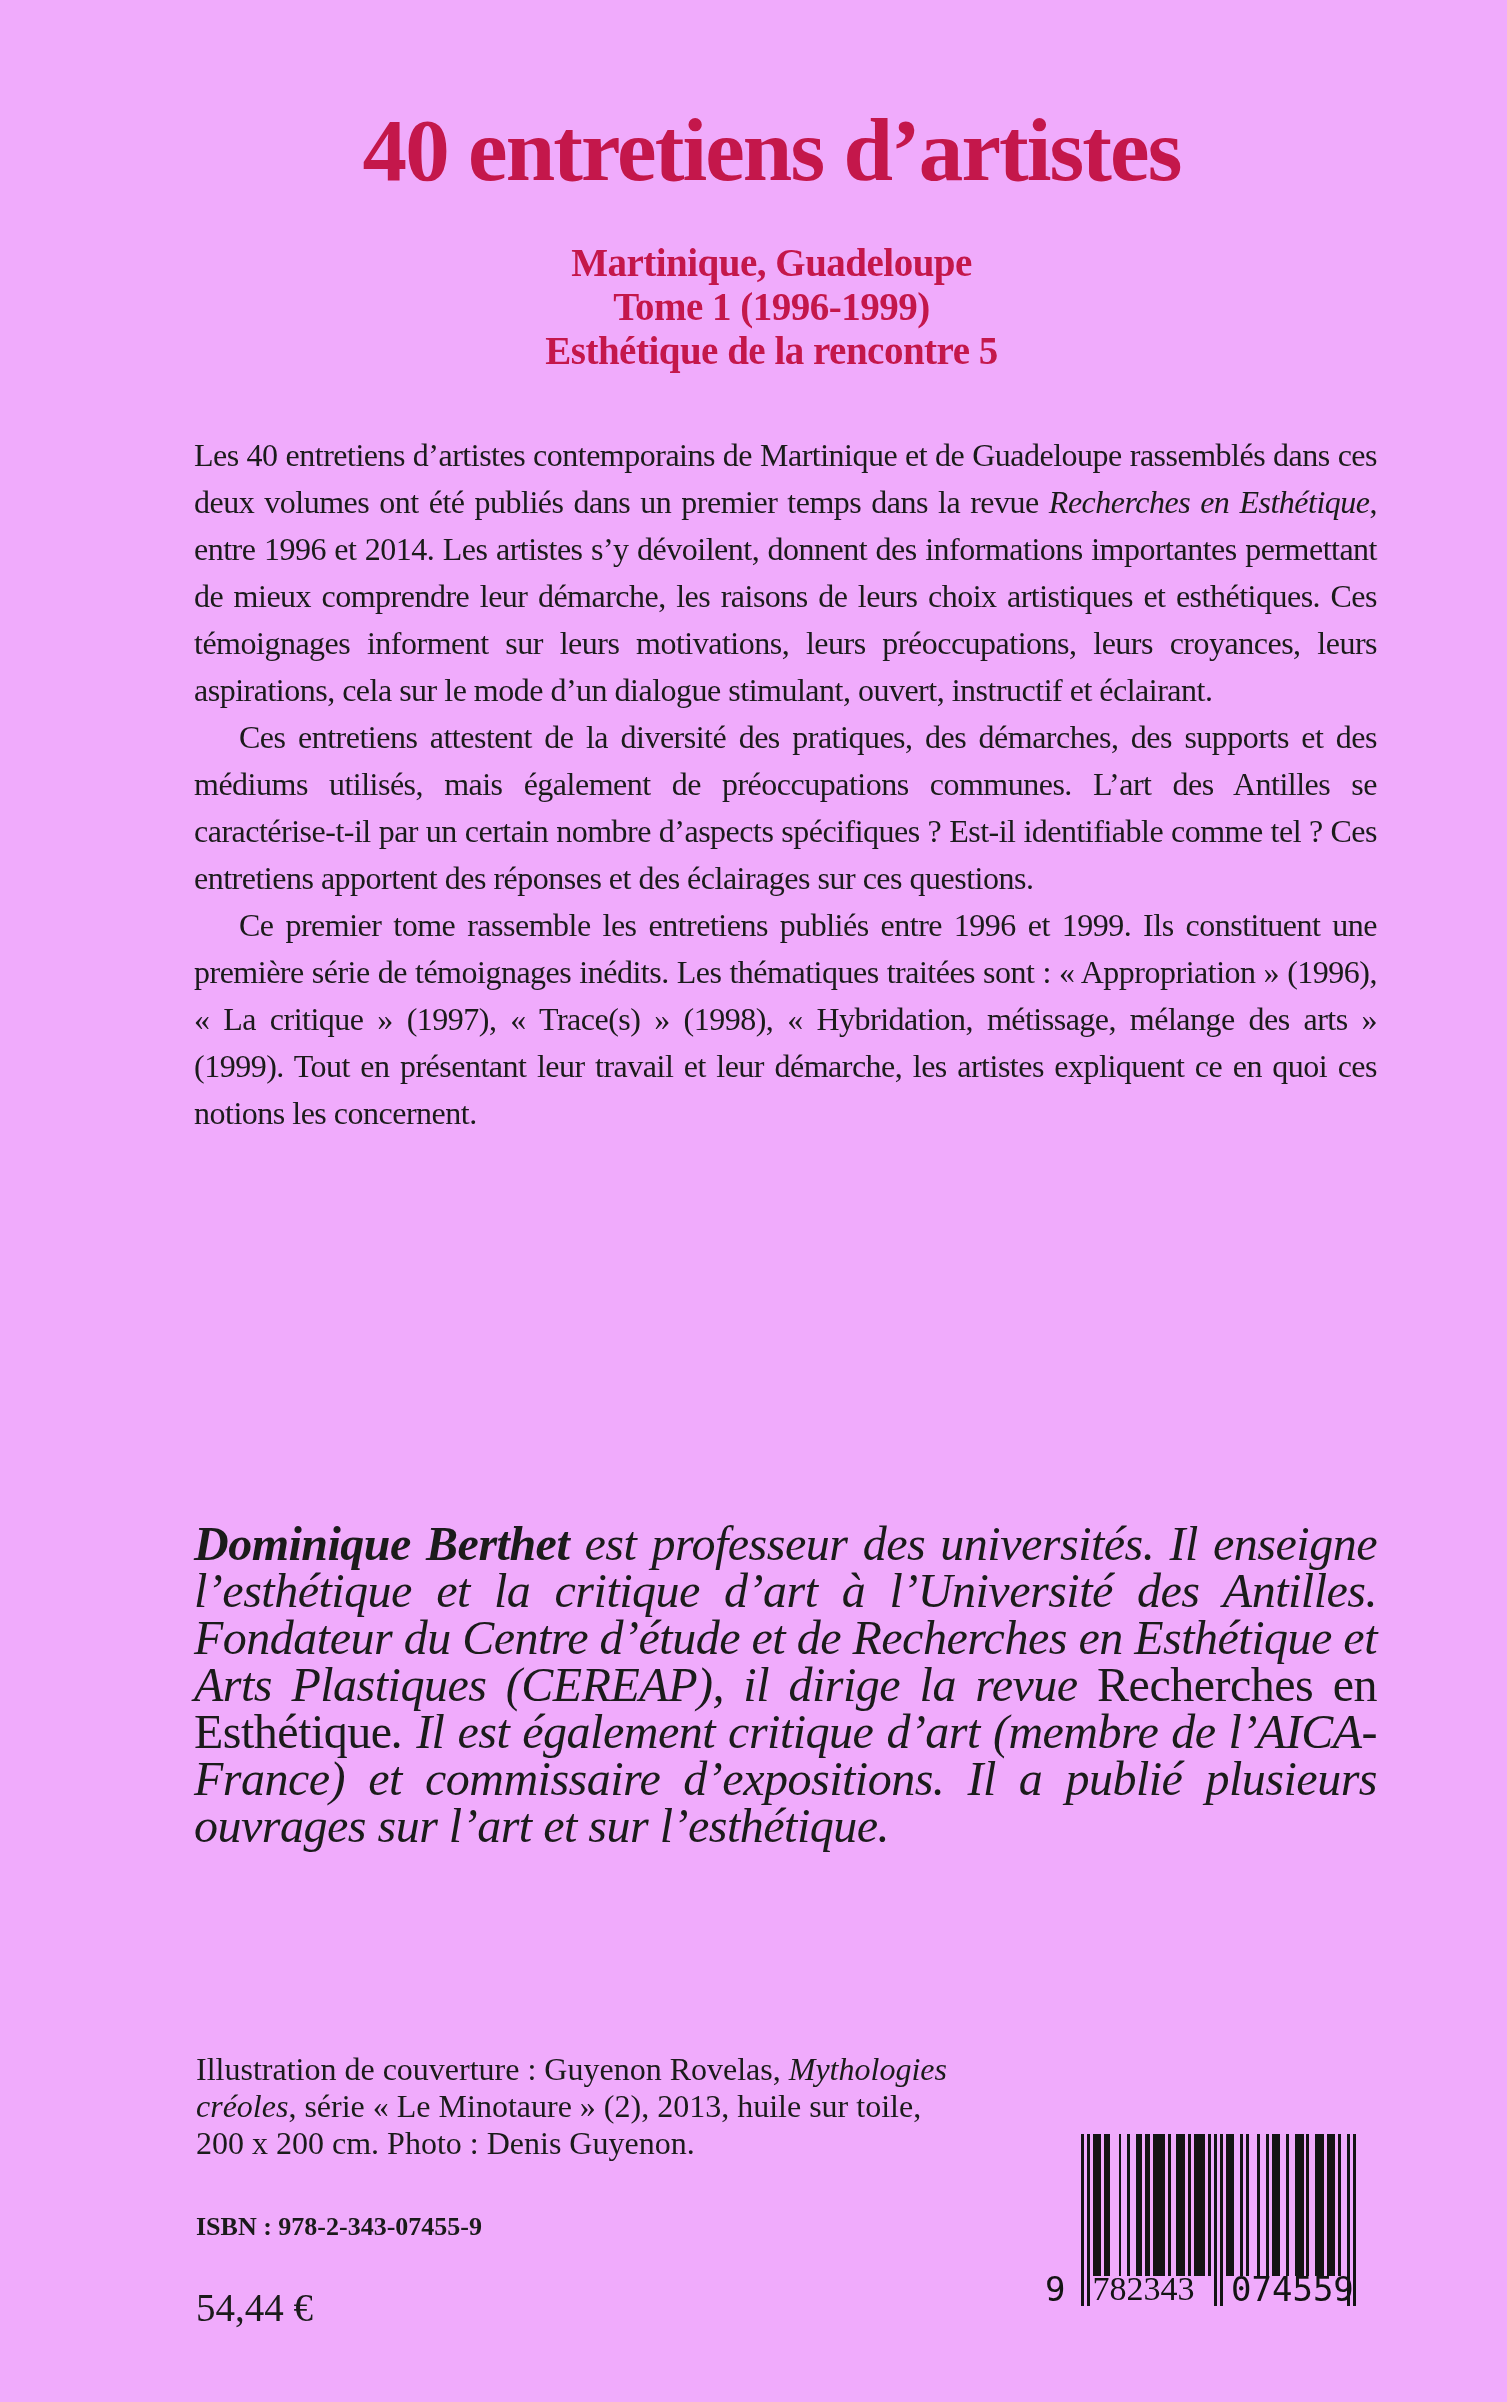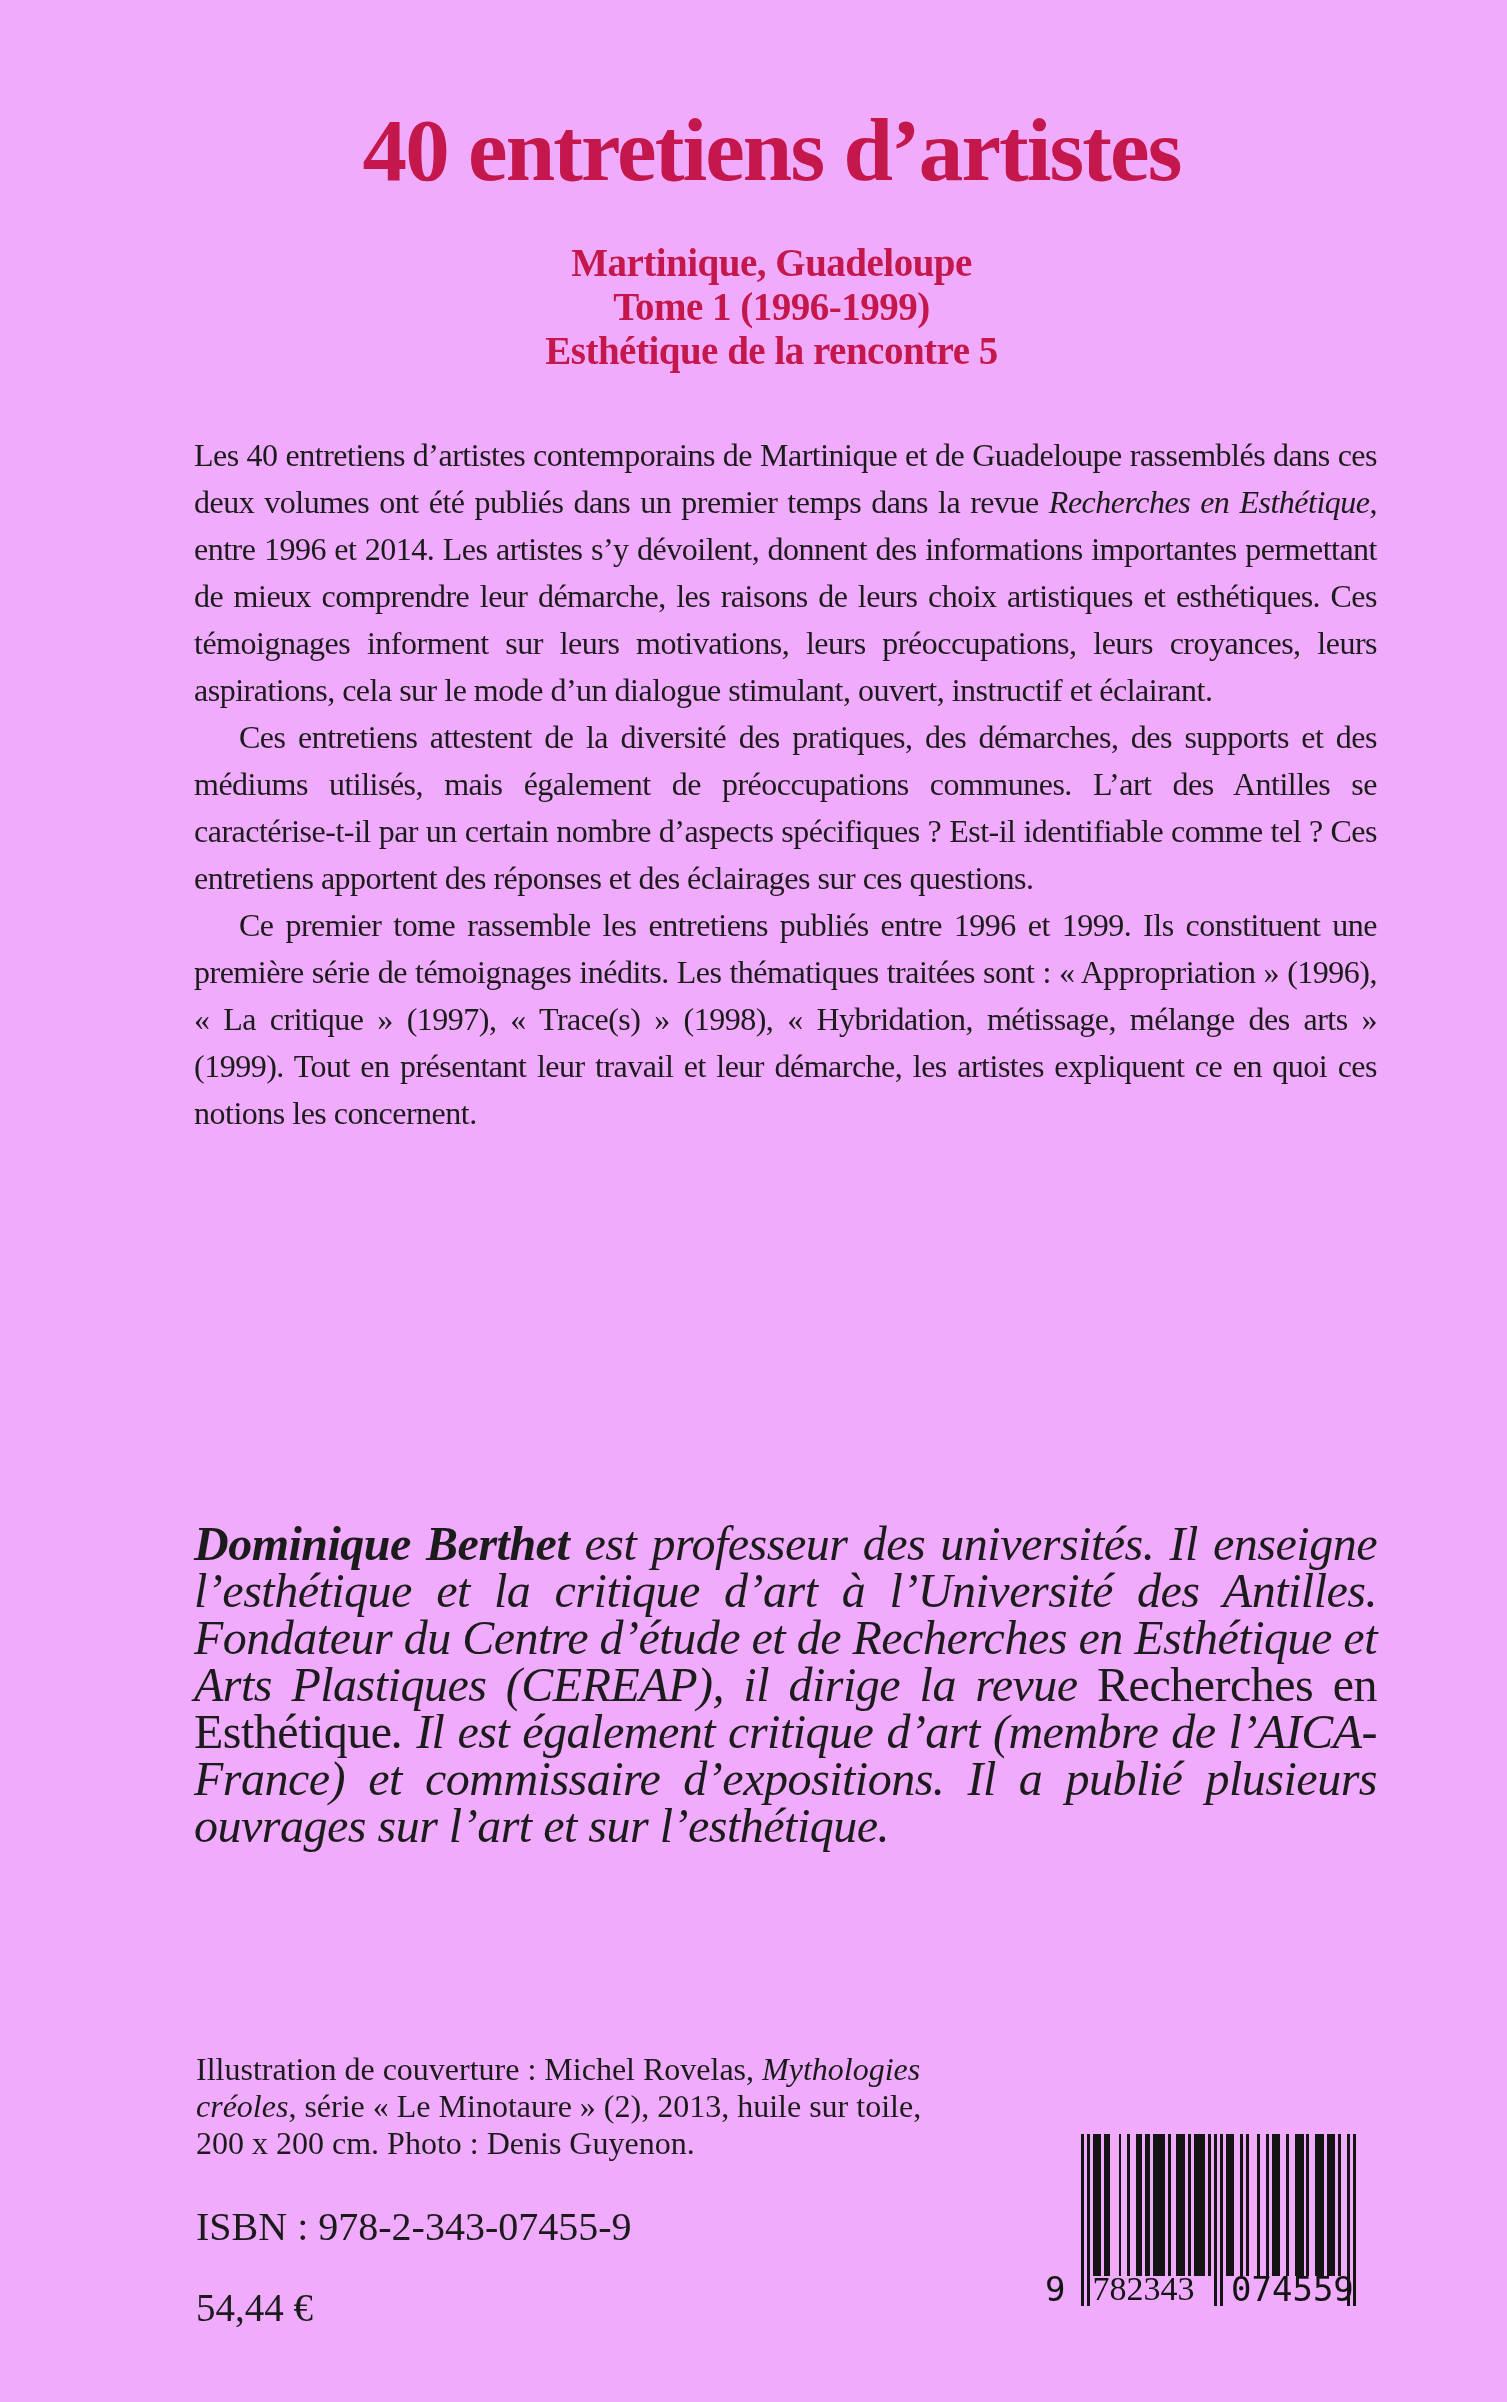--- a/index.html
+++ b/index.html
@@ -42,21 +42,21 @@
     font-size:48px;line-height:47px;text-align:justify;
     font-style:italic;letter-spacing:-0.5px;
   }
   
   .credit{
     position:absolute;top:2051px;left:196px;width:757px;
     font-size:32px;line-height:37px;text-align:left;
   }
   .isbn{
     position:absolute;top:2205px;left:196px;
-    font-size:40px;line-height:44px;
+    font-size:26px;line-height:44px;font-weight:bold;
   }
   .price{
     position:absolute;top:2286px;left:196px;
     font-size:39px;line-height:44px;
   }
   
   .seg-italic{font-style:italic;}
   .seg-bold-italic{font-style:italic;font-weight:bold;}
   .seg-roman{font-style:normal;font-weight:normal;}
   
@@ -94,21 +94,21 @@
   </div>
 
   <div class="synopsis">
       <p><span>Les 40 entretiens d’artistes contemporains de Martinique et de Guadeloupe rassemblés dans ces deux volumes ont été publiés dans un premier temps dans la revue </span><span class="seg-italic">Recherches en Esthétique</span><span>, entre 1996 et 2014. Les artistes s’y dévoilent, donnent des informations importantes permettant de mieux comprendre leur démarche, les raisons de leurs choix artistiques et esthétiques. Ces témoignages informent sur leurs motivations, leurs préoccupations, leurs croyances, leurs aspirations, cela sur le mode d’un dialogue stimulant, ouvert, instructif et éclairant.</span></p>
       <p class="indented"><span>Ces entretiens attestent de la diversité des pratiques, des démarches, des supports et des médiums utilisés, mais également de préoccupations communes. L’art des Antilles se caractérise-t-il par un certain nombre d’aspects spécifiques ? Est-il identifiable comme tel ? Ces entretiens apportent des réponses et des éclairages sur ces questions.</span></p>
       <p class="indented"><span>Ce premier tome rassemble les entretiens publiés entre 1996 et 1999. Ils constituent une première série de témoignages inédits. Les thématiques traitées sont : « Appropriation » (1996), « La critique » (1997), « Trace(s) » (1998), « Hybridation, métissage, mélange des arts » (1999). Tout en présentant leur travail et leur démarche, les artistes expliquent ce en quoi ces notions les concernent.</span></p>
     </div>
 
   <div class="author-bio"><span class="seg-bold-italic">Dominique Berthet</span><span class="seg-italic"> est professeur des universités. Il enseigne l’esthétique et la critique d’art à l’Université des Antilles. Fondateur du Centre d’étude et de Recherches en Esthétique et Arts Plastiques (CEREAP), il dirige la revue </span><span class="seg-roman">Recherches en Esthétique</span><span class="seg-italic">. Il est également critique d’art (membre de l’AICA-France) et commissaire d’expositions. Il a publié plusieurs ouvrages sur l’art et sur l’esthétique.</span></div>
 
-  <div class="credit"><span>Illustration de couverture : Michel Rovelas, </span><span class="seg-italic">Mythologies créoles</span><span>, série « Le Minotaure » (2), 2013, huile sur toile, 200 x 200 cm. Photo : Denis Guyenon.</span></div>
+  <div class="credit"><span>Illustration de couverture : Guyenon Rovelas, </span><span class="seg-italic">Mythologies créoles</span><span>, série « Le Minotaure » (2), 2013, huile sur toile, 200 x 200 cm. Photo : Denis Guyenon.</span></div>
 
   <div class="isbn">ISBN : 978-2-343-07455-9</div>
 
   <div class="price">54,44 €</div>
 
   <div class="barcode">
     <div class="barcode-bars">
         <div class="bc-module on guard"></div>
         <div class="bc-module guard"></div>
         <div class="bc-module on guard"></div>

